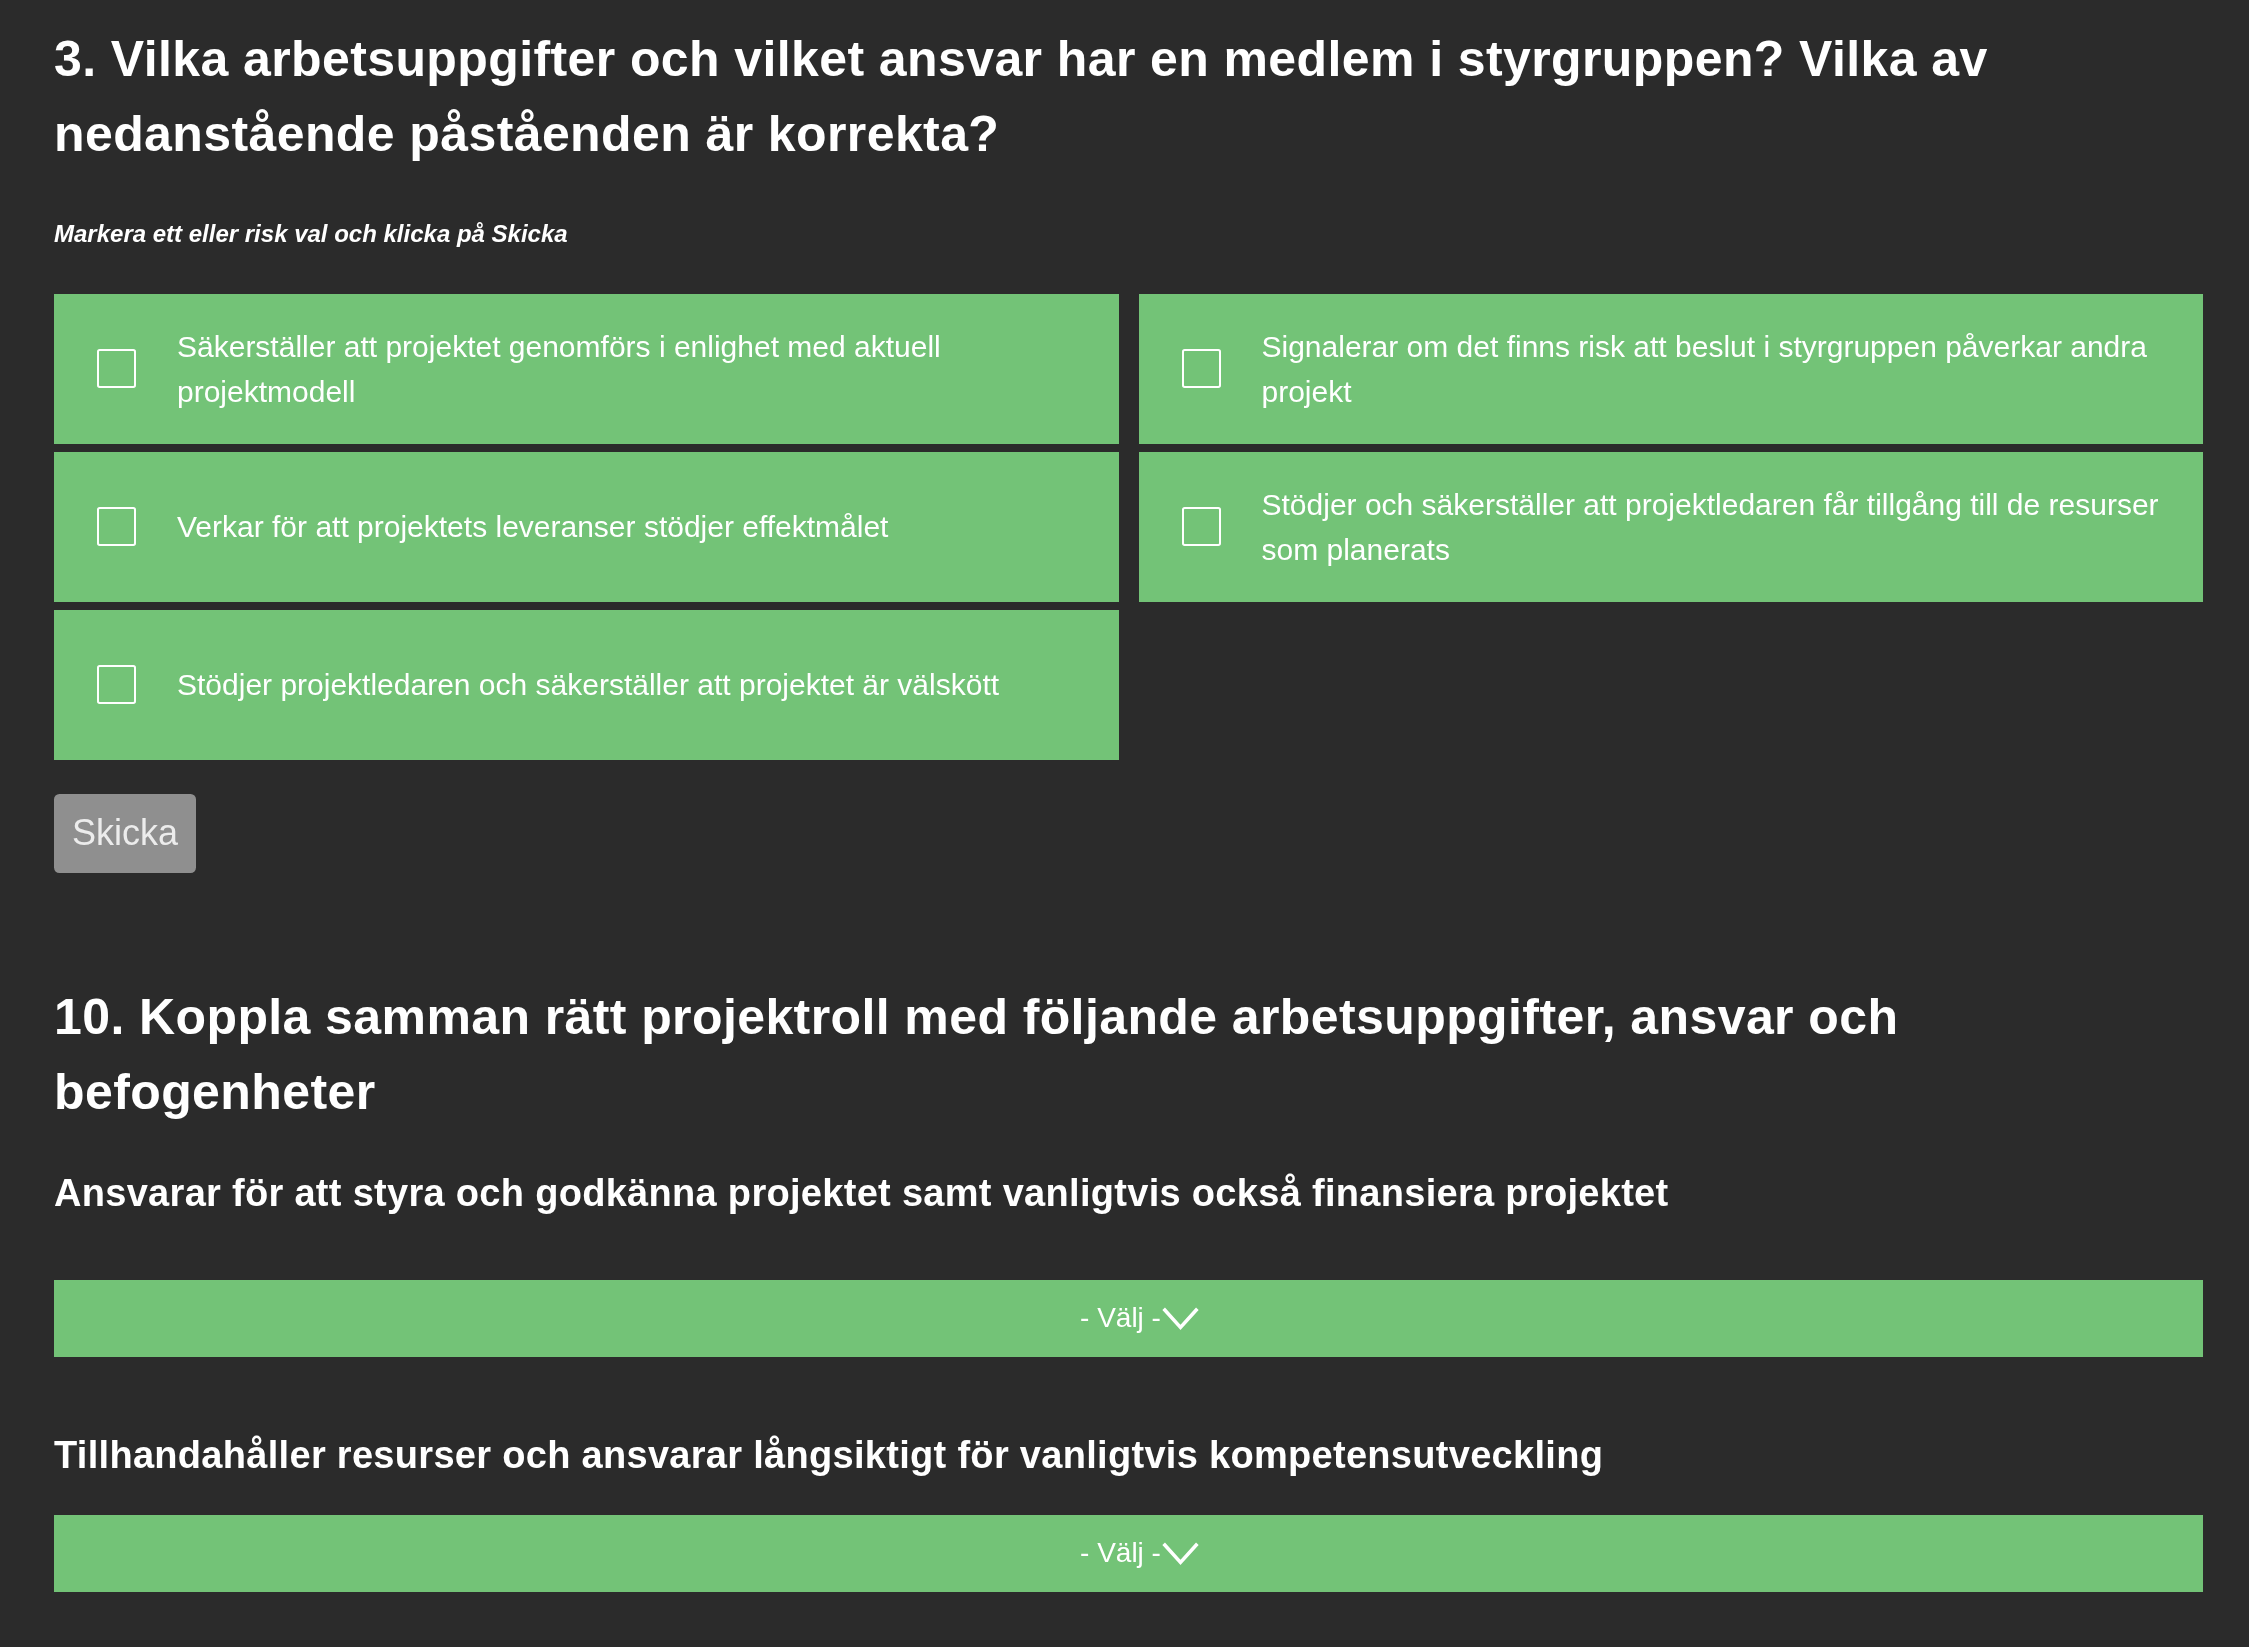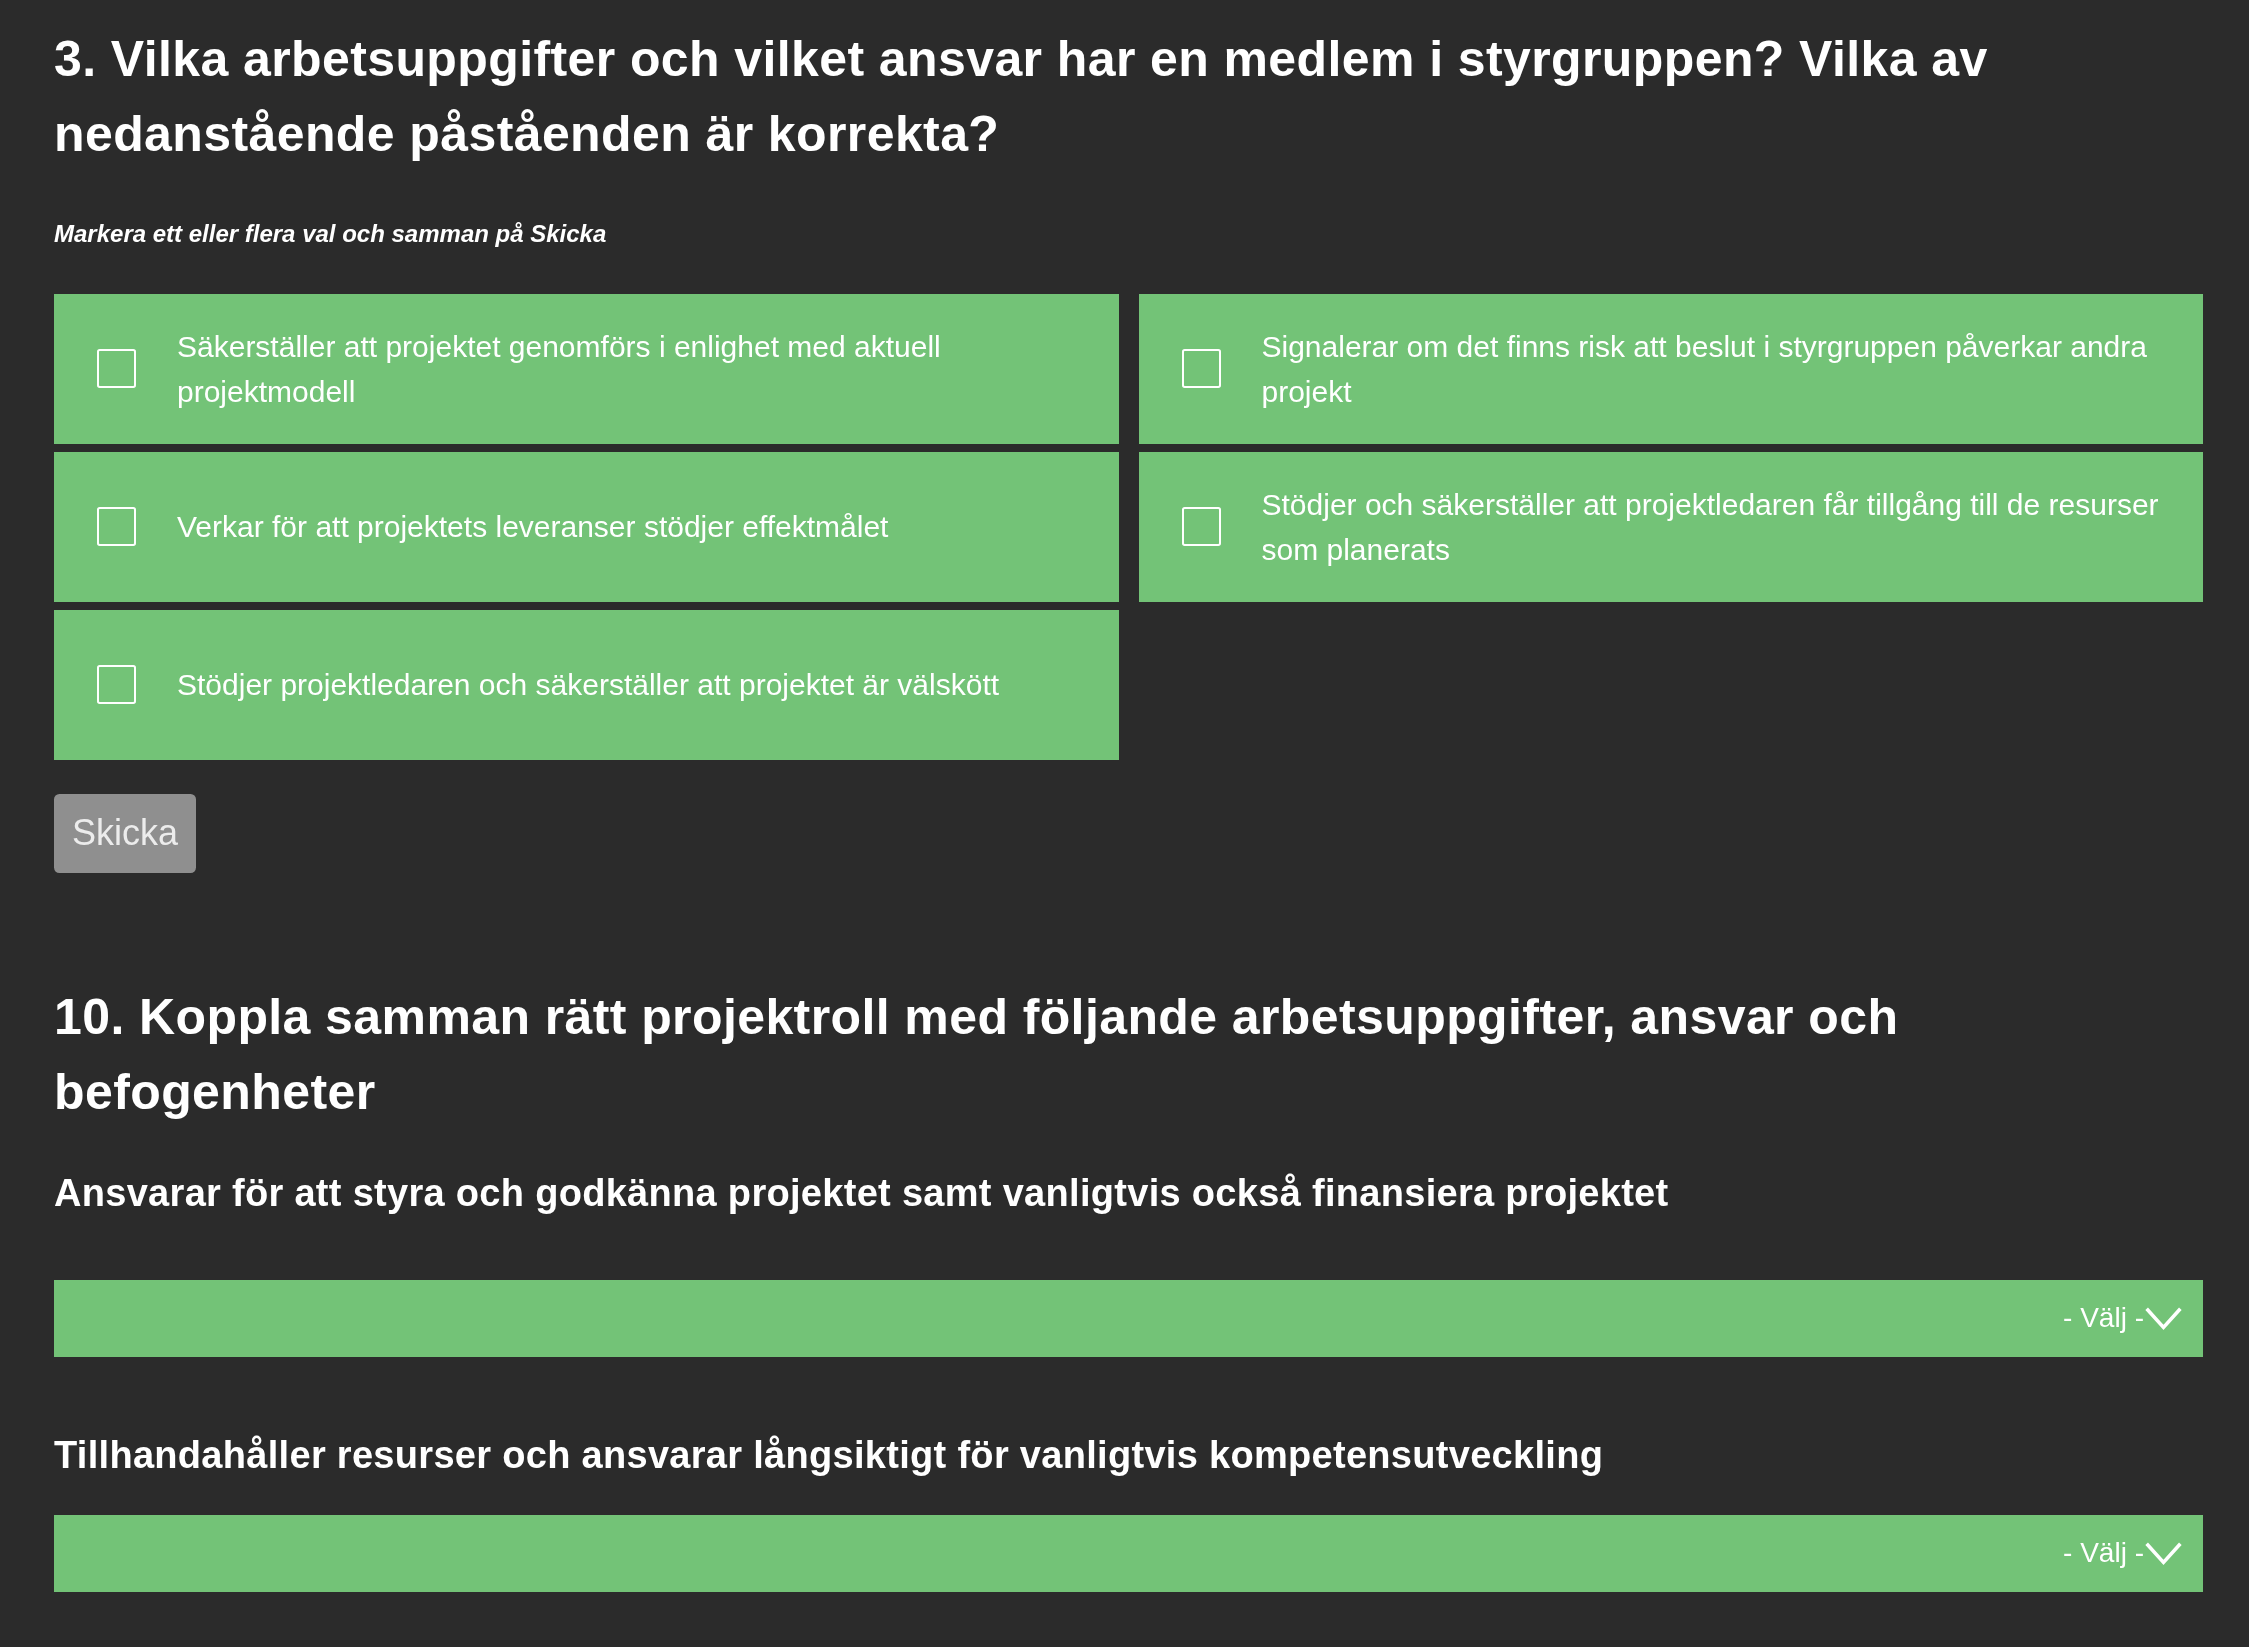--- a/index.html
+++ b/index.html
@@ -74,22 +74,22 @@
     letter-spacing: 0.3px;
   }
   .statement.second { margin-top: 75px; }
   .select-box {
     margin-top: 63px;
     height: 77px;
     width: 100%;
     background: #73c377;
     display: flex;
     align-items: center;
-    justify-content: flex-end;
-    padding: 0 20px 0 23px;
+    justify-content: center;
+    padding: 0 0 0 23px;
     cursor: pointer;
   }
   .select-box.second { margin-top: 36px; }
   .select-value {
     font-size: 28px;
     font-weight: 400;
     color: #ffffff;
   }
   .chevron {
     width: 39px;
@@ -98,21 +98,21 @@
   }
 </style>
 </head>
 <body>
 
 <main>
 
   <section>
     <h1 class="question-title">3. Vilka arbetsuppgifter och vilket ansvar har en medlem i styrgruppen? Vilka av nedanstående påståenden är korrekta?</h1>
 
-    <p class="instruction">Markera ett eller flera val och samman på Skicka</p>
+    <p class="instruction">Markera ett eller risk val och klicka på Skicka</p>
 
     <div class="options-grid">
 
       <div class="option">
         <span class="checkbox"></span>
         <span class="option-text">Säkerställer att projektet genomförs i enlighet med aktuell projektmodell</span>
       </div>
 
       <div class="option">
         <span class="checkbox"></span>

